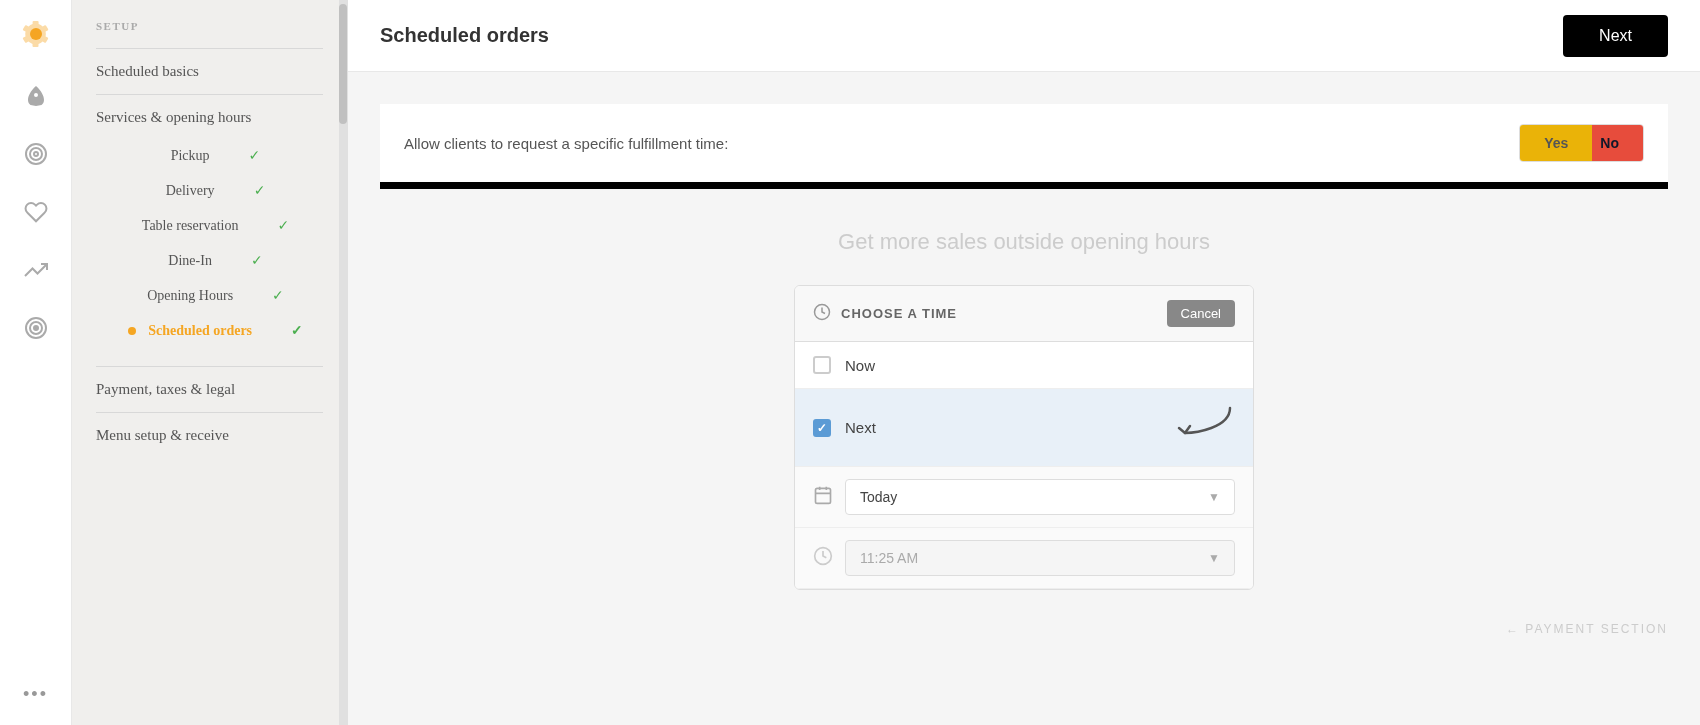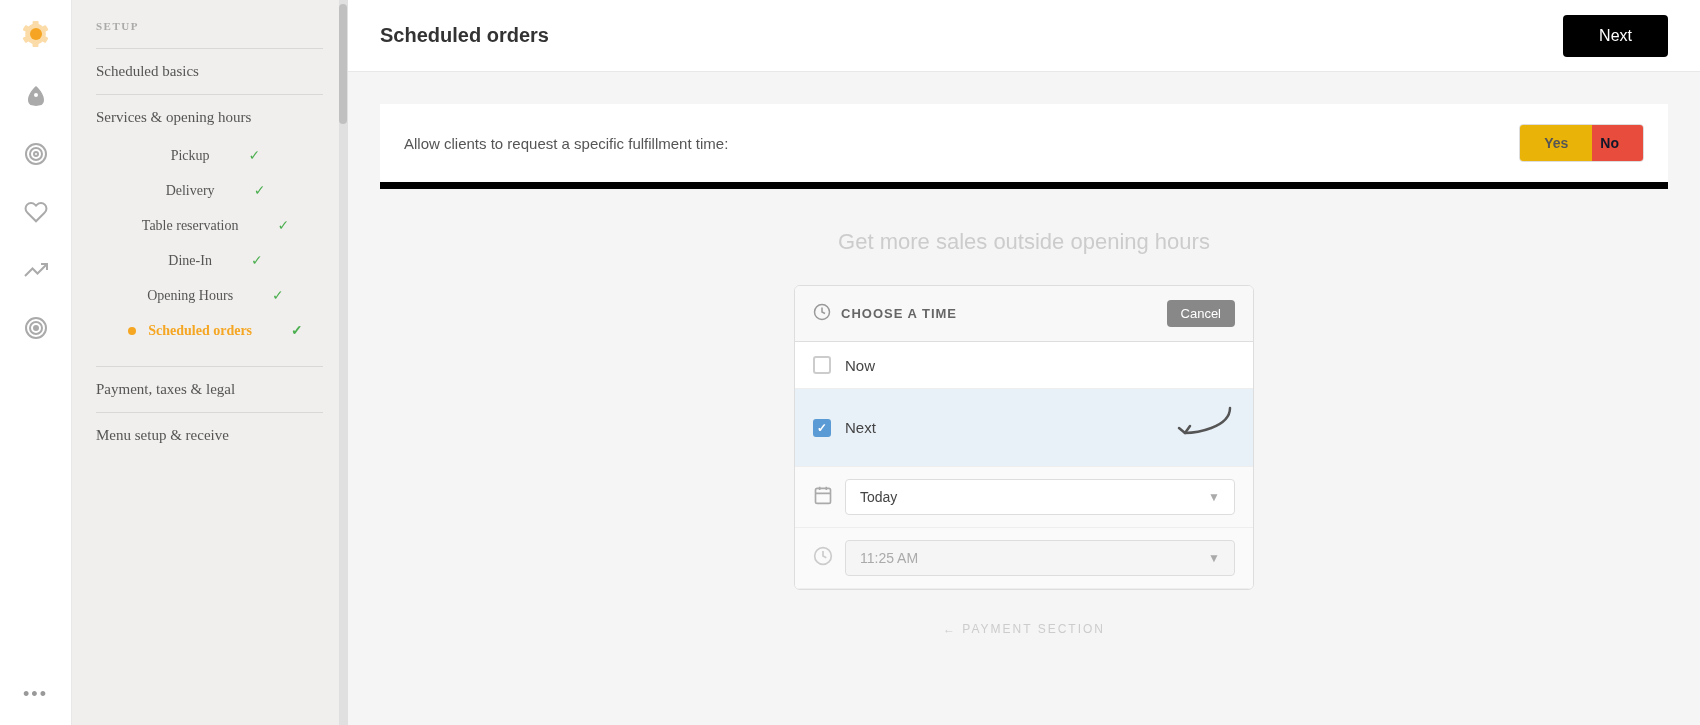--- a/index.html
+++ b/index.html
@@ -470,16 +470,16 @@
               <polyline points="12 6 12 12 16 14" stroke="#ccc"></polyline>
             </svg>
         </span>
         <div class="dropdown-select disabled">
           <span>11:25 AM</span>
           <span class="chevron-down">▼</span>
         </div>
       </div>
     </div>
 
-    <div class="payment-section-hint" style="margin-top:32px;">← PAYMENT SECTION</div>
+    <div class="payment-section-hint" style="margin-top:32px;text-align:right;">← PAYMENT SECTION</div>
 
   </div>
 </div>
 
 </body></html>

